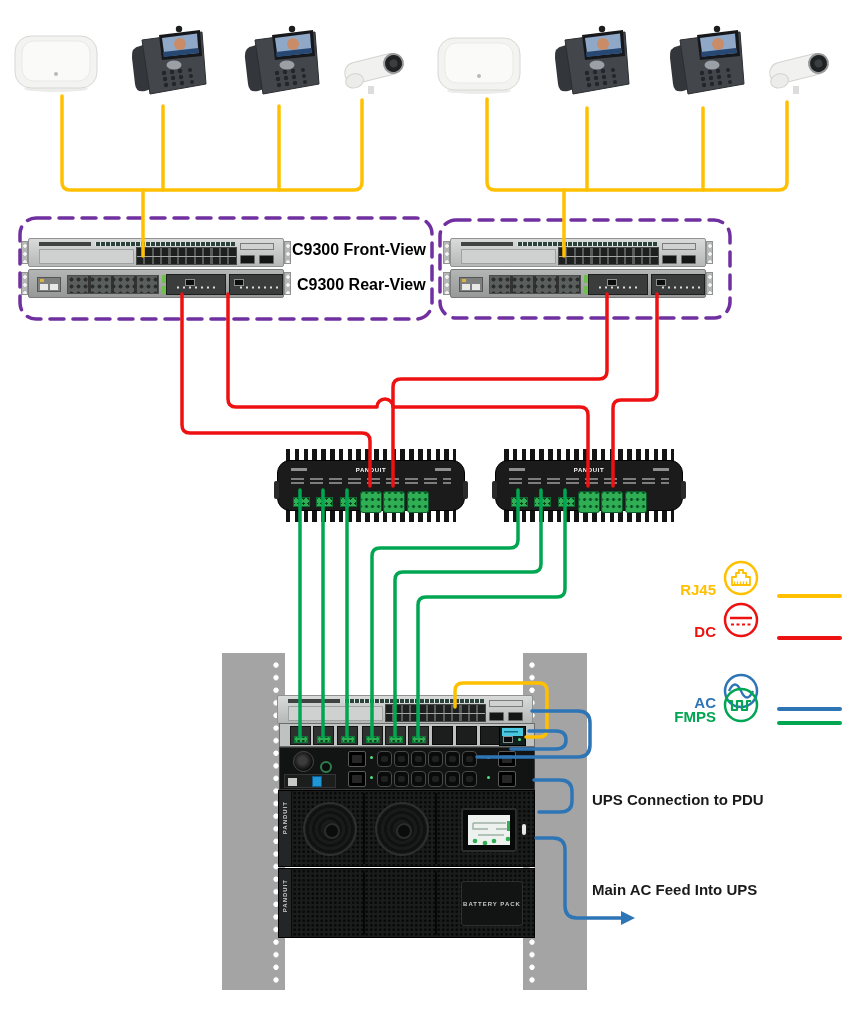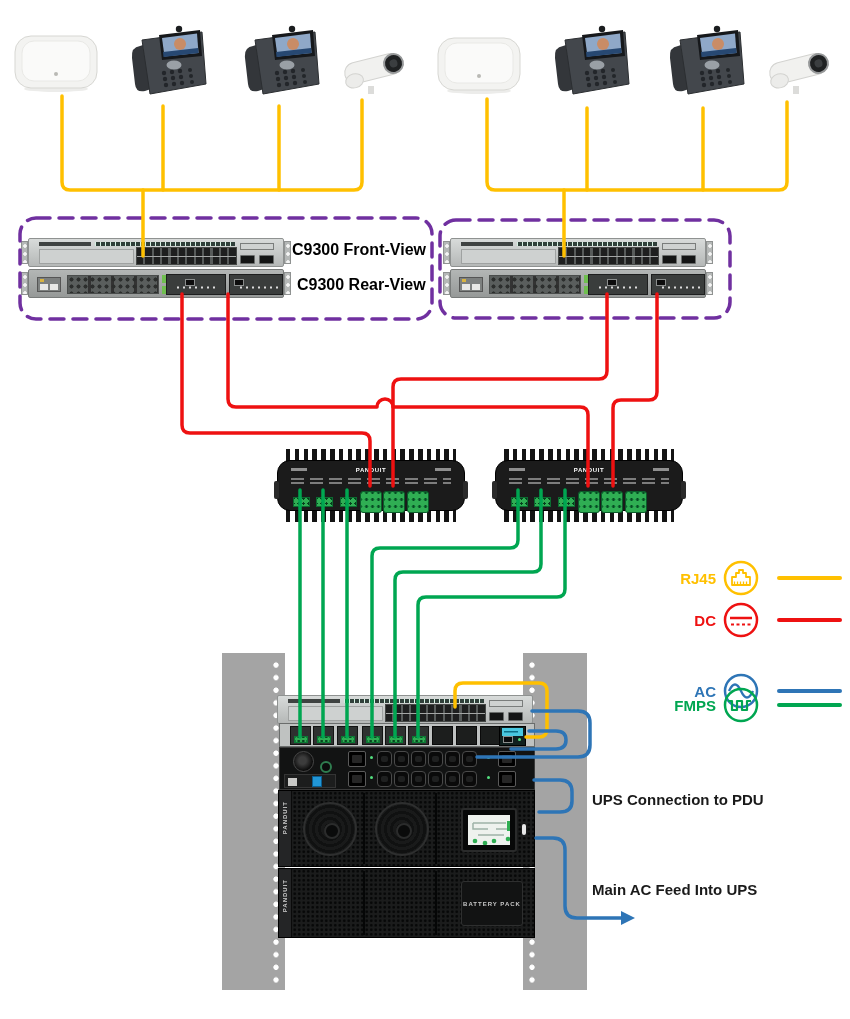--- a/index.html
+++ b/index.html
@@ -122,21 +122,21 @@
     background:#0a0b0b; border:2px solid #2b2c2c; }
   .disp { position:absolute; left:182px; top:17px; width:56px; height:44px; background:#070808; border:2px solid #2a2b2b; border-radius:3px; }
   .disp .scr { position:absolute; left:5px; top:5px; right:5px; bottom:5px; background:#eef2ee; overflow:hidden; }
   .pbtn { position:absolute; left:243px; top:33px; width:4px; height:11px; background:#e8e8e8; border-radius:2px; }
   .batlabel { position:absolute; left:182px; top:12px; width:62px; height:45px; background:#121313; border:1px solid #2e2f2f; border-radius:3px;
     color:#c9c9c9; font-size:6px; font-weight:bold; letter-spacing:1px; display:flex; align-items:center; justify-content:center; text-align:center; }
 
   
   .note { position:absolute; font-weight:bold; font-size:15px; color:#1a1a1a; white-space:nowrap; }
   .c9300-label { position:absolute; font-weight:bold; font-size:16px; color:#000; white-space:nowrap; }
-  .lrow { position:absolute; left:668px; width:180px; height:40px; display:flex; align-items:center; }
+  .lrow { position:absolute; left:668px; width:180px; height:40px; display:flex; align-items:flex-end; }
   .llabel { width:48px; text-align:right; font-weight:bold; font-size:15px; }
   .licon { width:40px; height:40px; margin-left:5px; } .licon svg { display:block; }
   .lline { width:65px; height:4px; border-radius:2px; margin-left:16px; }
 
   
   .cables { position:absolute; left:0; top:0; width:850px; height:1019px; pointer-events:none; z-index:50; }
   .cables path, .cables rect { fill:none; stroke-linecap:round; stroke-linejoin:round; }
   .cable-rj45 { stroke: var(--c-rj45,#FFC000); stroke-width:3.5; }
   .cable-dc   { stroke: var(--c-dc,#EE1111);   stroke-width:3.5; }
   .cable-fmps { stroke: var(--c-fmps,#00A651); stroke-width:3.5; }

